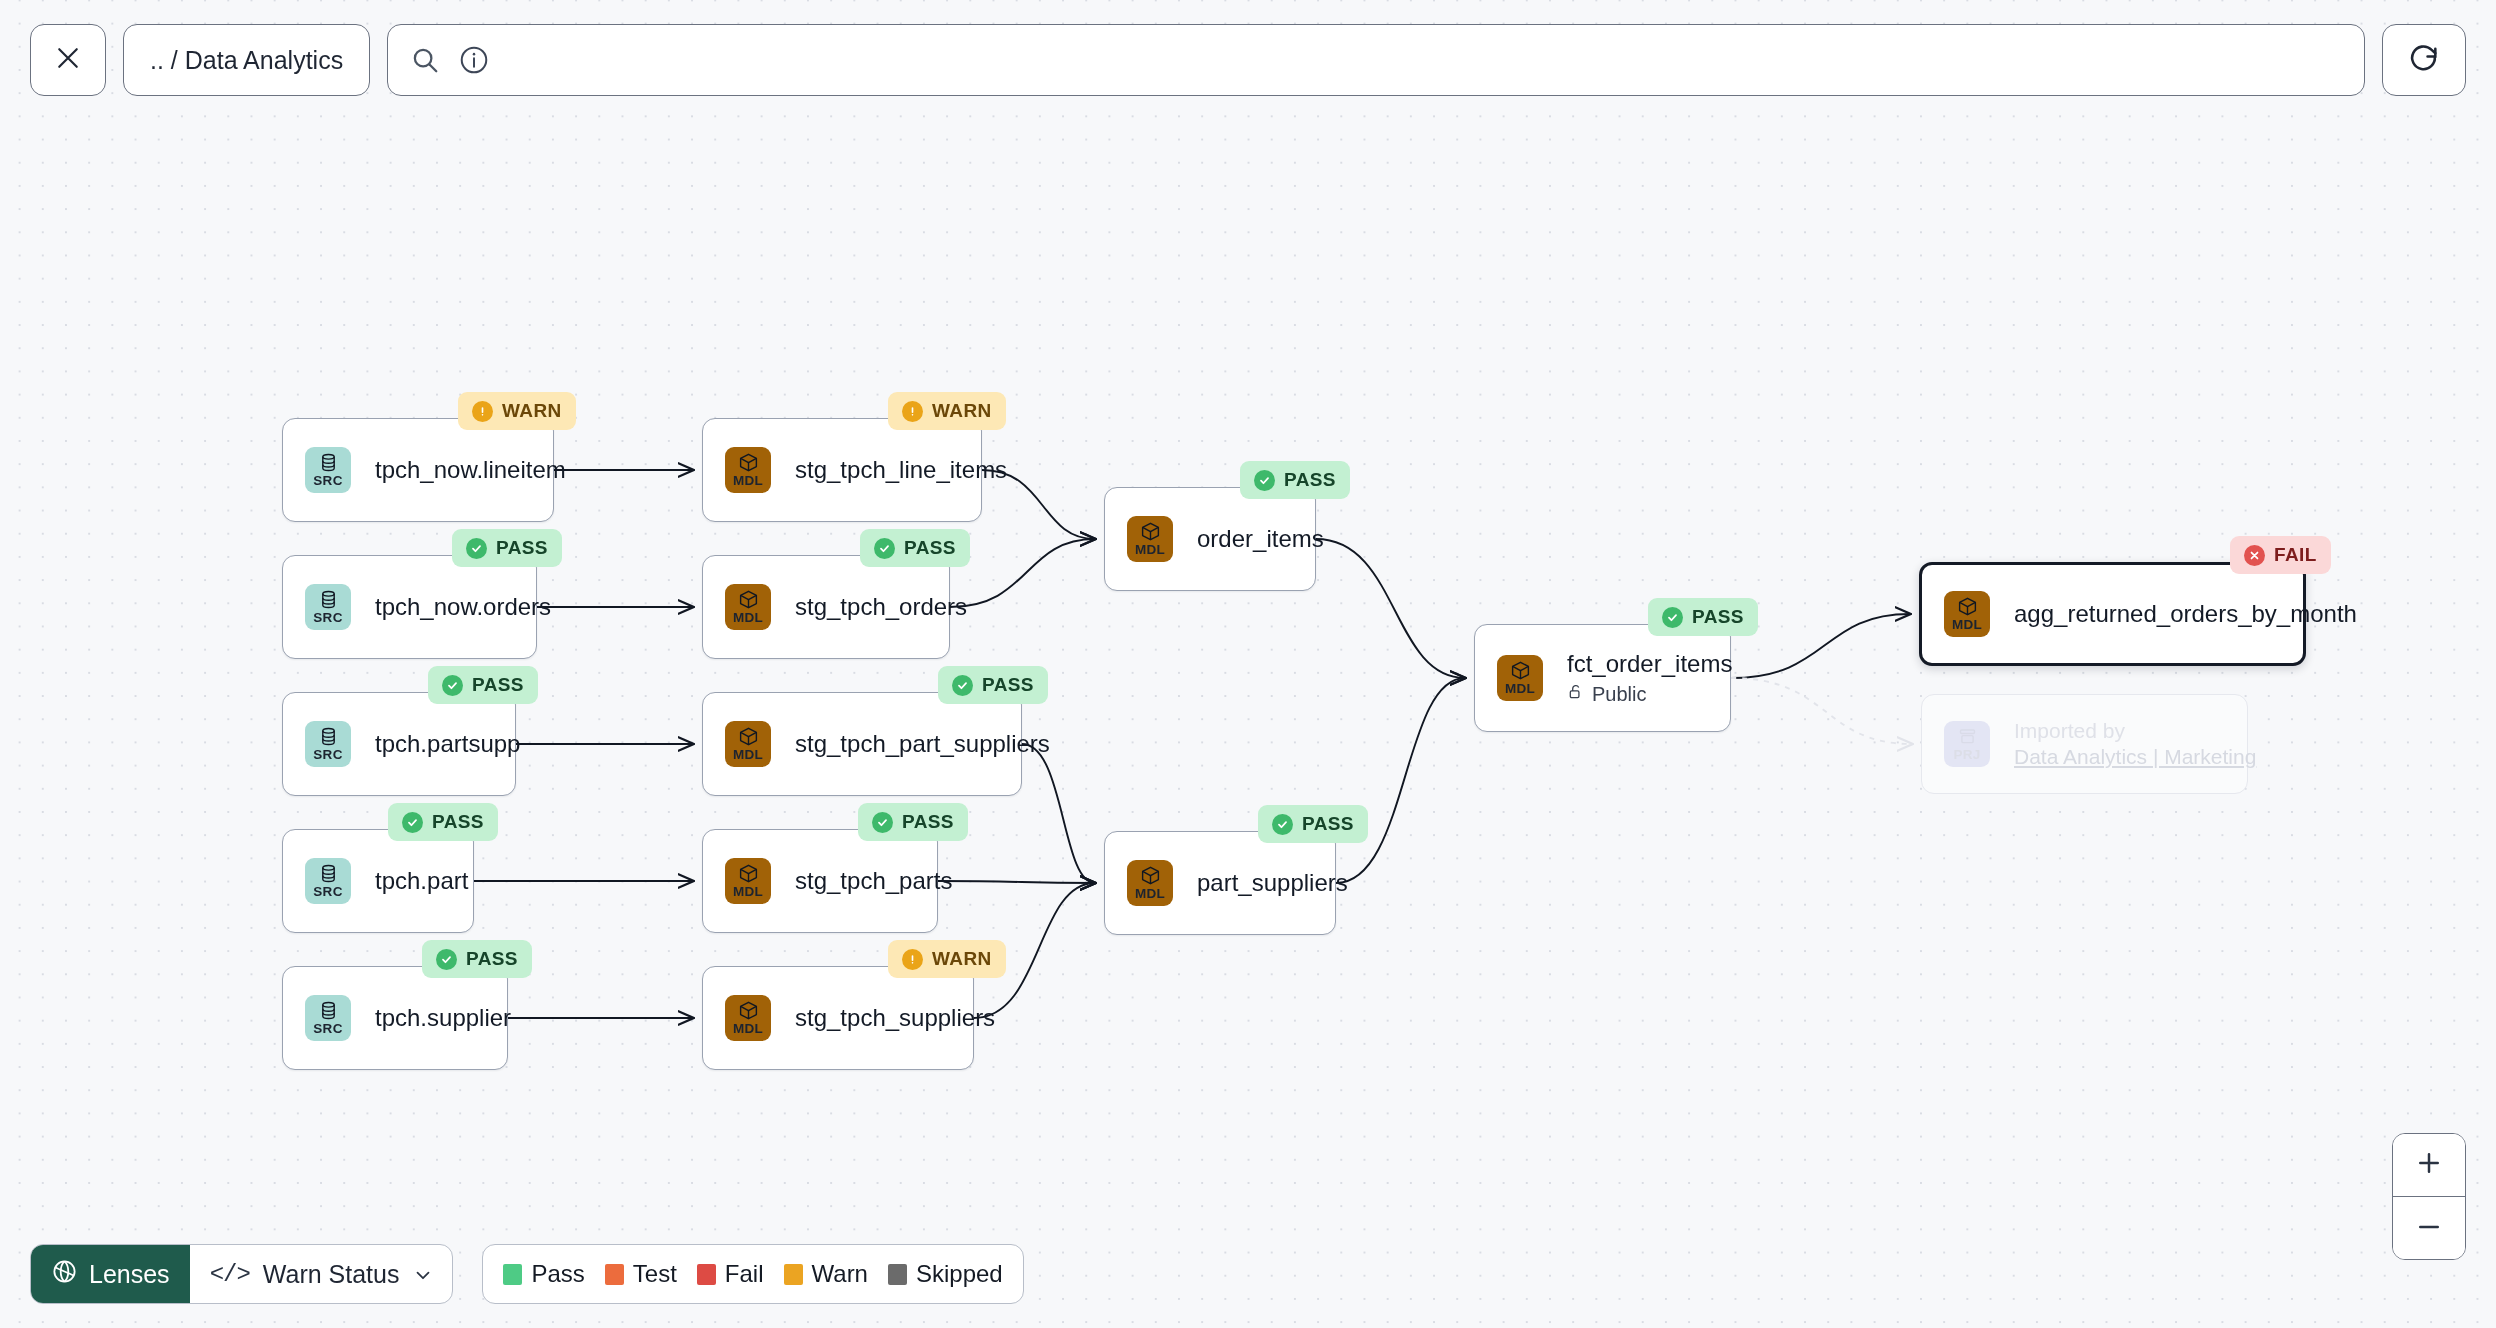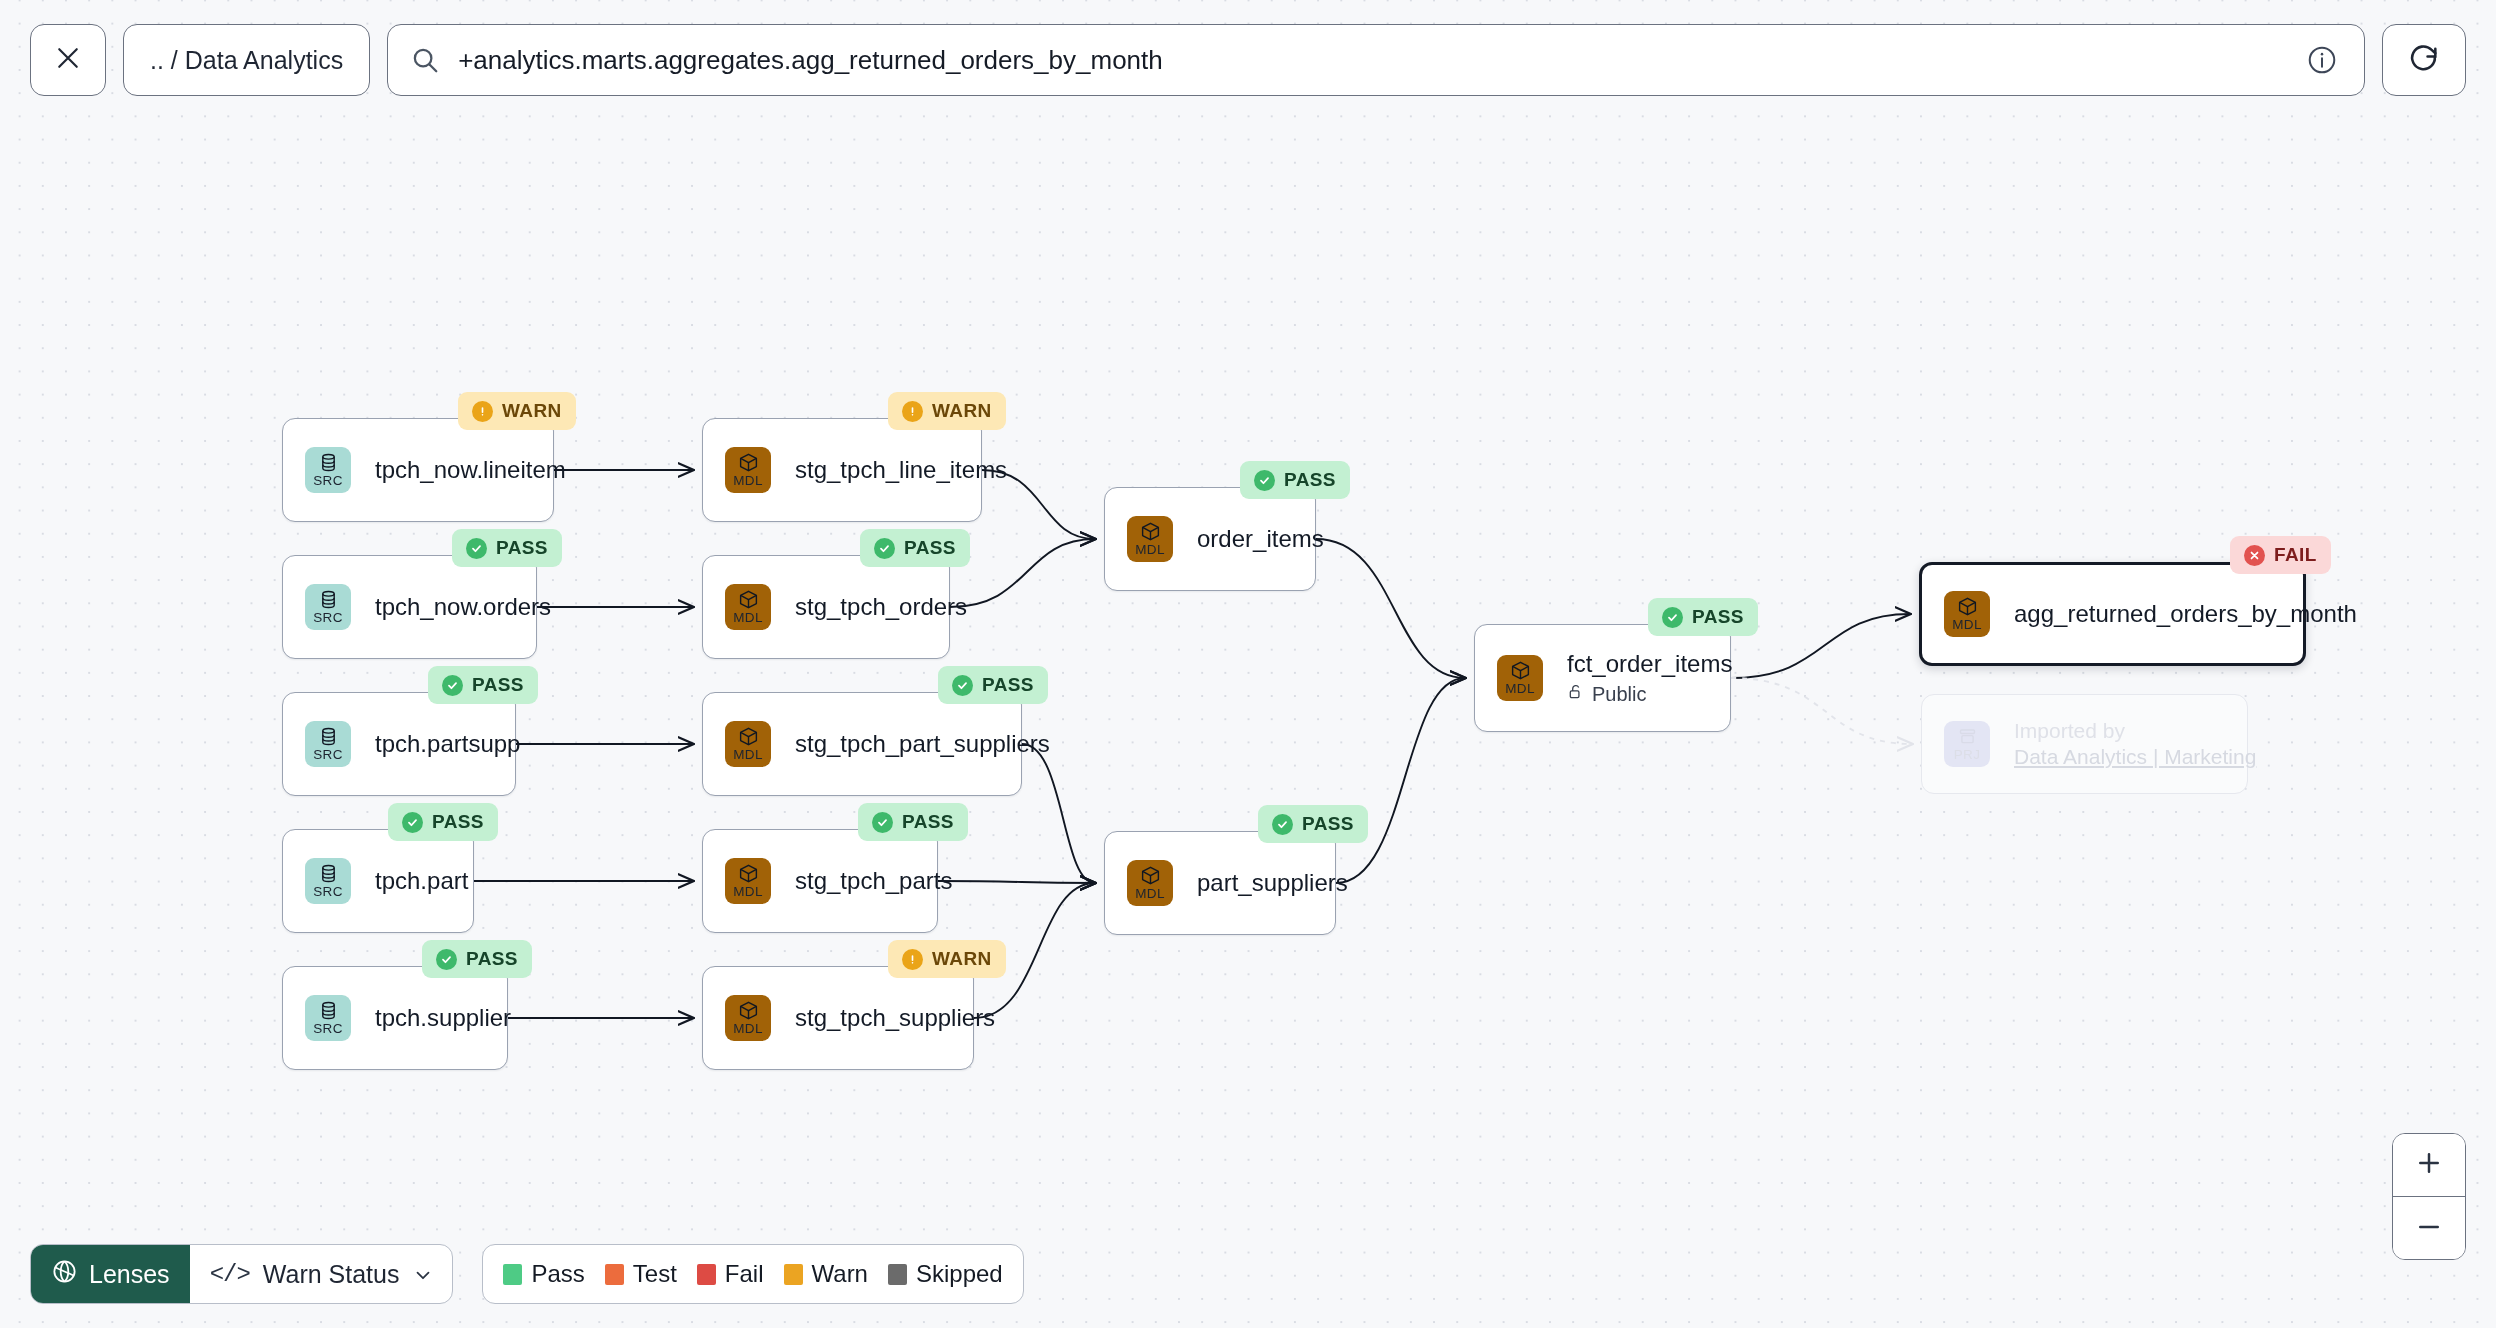--- a/index.html
+++ b/index.html
@@ -86,21 +86,21 @@
   .badge-icon {
     width: 46px; height: 46px;
     border-radius: 9px;
     display: flex; flex-direction: column;
     align-items: center; justify-content: center;
     gap: 0px;
     flex: 0 0 46px;
   }
   .badge-icon svg { width: 21px; height: 21px; display: block; }
   .badge-icon .tag {
-    font-size: 13.5px; font-weight: 400; letter-spacing: .3px;
+    font-size: 13.5px; font-weight: 700; letter-spacing: .3px;
     color: #1d2430; line-height: 1;
     margin-top: 1px;
   }
   .badge-src { background: #a9dbd5; }
   .badge-mdl { background: #a16207; }
   .badge-prj { background: #e3e5f4; }
   .badge-prj .tag, .badge-prj svg { color: #d9dbe8; }
   .node.ghost .badge-icon .tag { color: #dcdee7; }
 
   .node-text { margin-left: 24px; min-width: 0; }
@@ -220,21 +220,20 @@
       <span>.. / Data Analytics</span>
     </div>
 
     <div class="tb-btn tb-search">
       <span class="sicon">
         <svg viewBox="0 0 24 24" fill="none" stroke="currentColor" stroke-width="1.8" stroke-linecap="round">
           <circle cx="10.5" cy="10.5" r="6.6"></circle>
             <path d="M15.6 15.6 L21 21"></path>
         </svg>
       </span>
-      <span class="sval" placeholder="Search lineage">+analytics.marts.aggregates.agg_returned_orders_by_month</span>
       <span class="iicon">
         <svg viewBox="0 0 24 24" fill="none" stroke="currentColor" stroke-width="1.5">
           <circle cx="12" cy="12" r="9.2"></circle>
           <circle cx="12" cy="7.6" r="0.95" fill="currentColor" stroke="none"></circle>
           <path d="M12 10.6 V17" stroke-linecap="round"></path>
         </svg>
       </span>
     </div>
 
     <div class="tb-btn tb-refresh">

